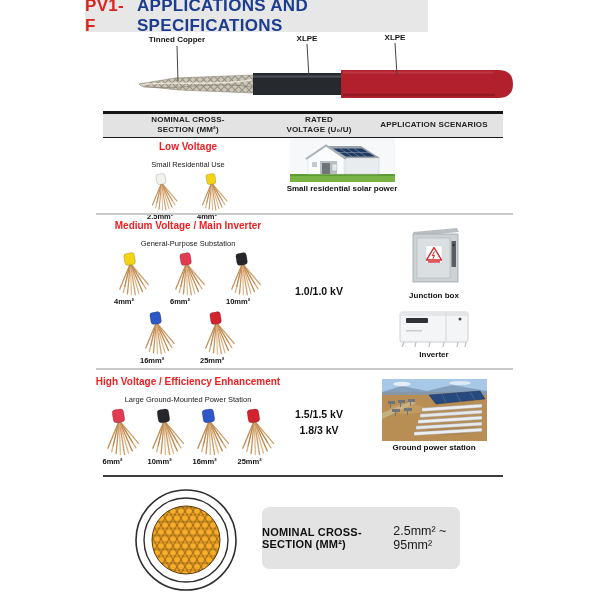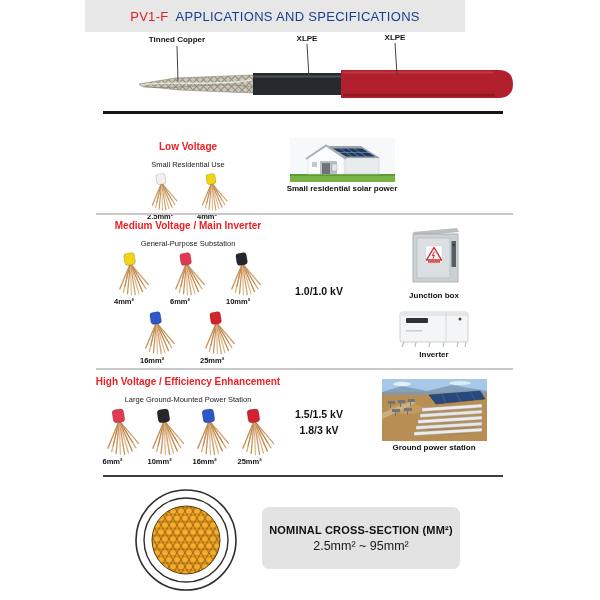--- a/index.html
+++ b/index.html
@@ -3,23 +3,23 @@
 <meta charset="utf-8">
 <style>
   * { margin:0; padding:0; box-sizing:border-box; }
   html,body { background:#fff; }
   .page {
     position:relative; width:600px; height:600px; background:#fff;
     font-family:"Liberation Sans", sans-serif; overflow:hidden; color:#1a1a1a;
   }
   
   .title-bar {
-    position:absolute; left:85px; top:0; width:380px; height:32px;
+    position:absolute; left:85px; top:0; width:343px; height:32px;
     background:#e7e7e7; display:flex; align-items:center; justify-content:center;
-    gap:7px; font-size:13px; font-weight:normal; letter-spacing:.3px;
+    gap:7px; font-size:17px; font-weight:bold; letter-spacing:.3px;
   }
   .title-bar .model { color:#d8251f; }
   .title-bar .rest  { color:#1c3d8e; }
   
   .cable-figure { position:absolute; left:95px; top:34px; width:420px; height:66px; }
   .cable-lbl { font-family:"Liberation Sans",sans-serif; font-size:8px; font-weight:bold; fill:#111; }
   
   .t-topline { position:absolute; left:103px; top:111px; width:400px; height:2.5px; background:#151515; }
   .t-head {
     position:absolute; left:103px; top:113.5px; width:400px; height:24px;
@@ -54,21 +54,21 @@
   .wire-label { font-size:7.5px; font-weight:bold; color:#111; margin-top:1px; white-space:nowrap; }
   .app-fig { display:block; }
   .caption { font-size:8px; font-weight:bold; color:#111; margin-top:2px; white-space:nowrap; }
   .row1 .cell3 { }
   .row2 .cell3 { padding-top:8px; }
   .row3 .cell3 { padding-top:6px; }
   
   .xsec-fig { position:absolute; left:133px; top:487px; width:106px; height:106px; }
   .xsec-box {
     position:absolute; left:262px; top:507px; width:198px; height:62px;
-    background:#e3e3e3; border-radius:7px; display:flex; flex-direction:column;
+    background:#e3e3e3; border-radius:7px; display:flex; flex-direction:row;
     align-items:center; justify-content:center; gap:3px;
   }
   .xsec-box .l1 { font-size:11px; font-weight:bold; color:#111; letter-spacing:.2px; }
   .xsec-box .l2 { font-size:12.5px; color:#1a1a1a; }
   .hidden-defs { position:absolute; width:0; height:0; overflow:hidden; }
 </style>
 </head>
 <body>
 
 <svg class="hidden-defs" aria-hidden="true">
@@ -125,20 +125,33 @@
       <line x1="82" y1="12" x2="83" y2="47" stroke="#444" stroke-width="1"></line>
       <line x1="212" y1="10" x2="214" y2="44" stroke="#444" stroke-width="1"></line>
       <line x1="300" y1="9" x2="302" y2="41" stroke="#444" stroke-width="1"></line>
       <text x="82" y="8" text-anchor="middle" class="cable-lbl">Tinned Copper</text>
       <text x="212" y="7" text-anchor="middle" class="cable-lbl">XLPE</text>
       <text x="300" y="6" text-anchor="middle" class="cable-lbl">XLPE</text>
     </svg>
   </div>
 
   <div class="t-topline"></div>
+  <div class="t-head">
+    <div class="th c1">
+      <div>NOMINAL CROSS-</div>
+      <div>SECTION (MM²)</div>
+    </div>
+    <div class="th c2">
+      <div>RATED</div>
+      <div>VOLTAGE (U₀/U)</div>
+    </div>
+    <div class="th c3">
+      <div>APPLICATION SCENARIOS</div>
+    </div>
+  </div>
 
   <div class="t-row row1">
     <div class="cell1">
       <div class="cat">Low Voltage</div>
       <div class="sub">Small Residential Use</div>
       <div class="wire-row">
         <div class="wire">
           <svg class="wire-svg" viewBox="0 0 44 58" color="#f1f1ee">
               <use href="#wire-shape"></use>
             </svg>

